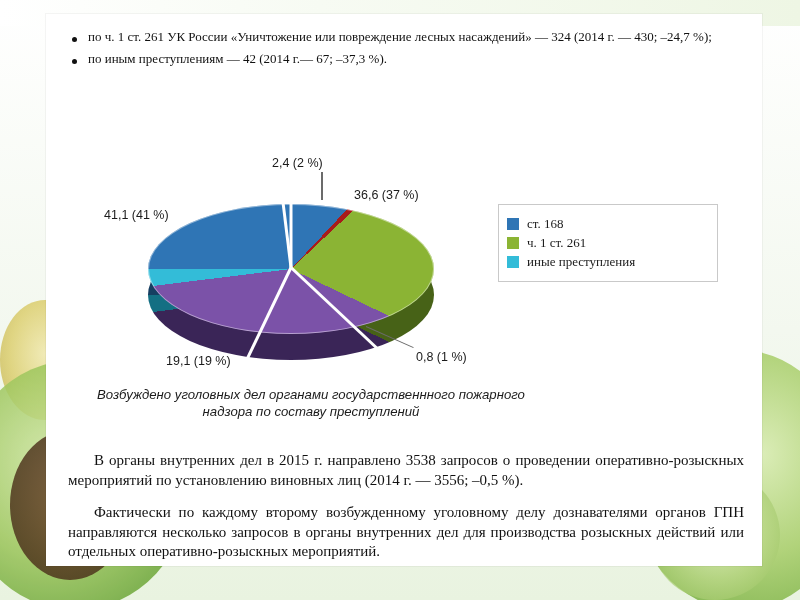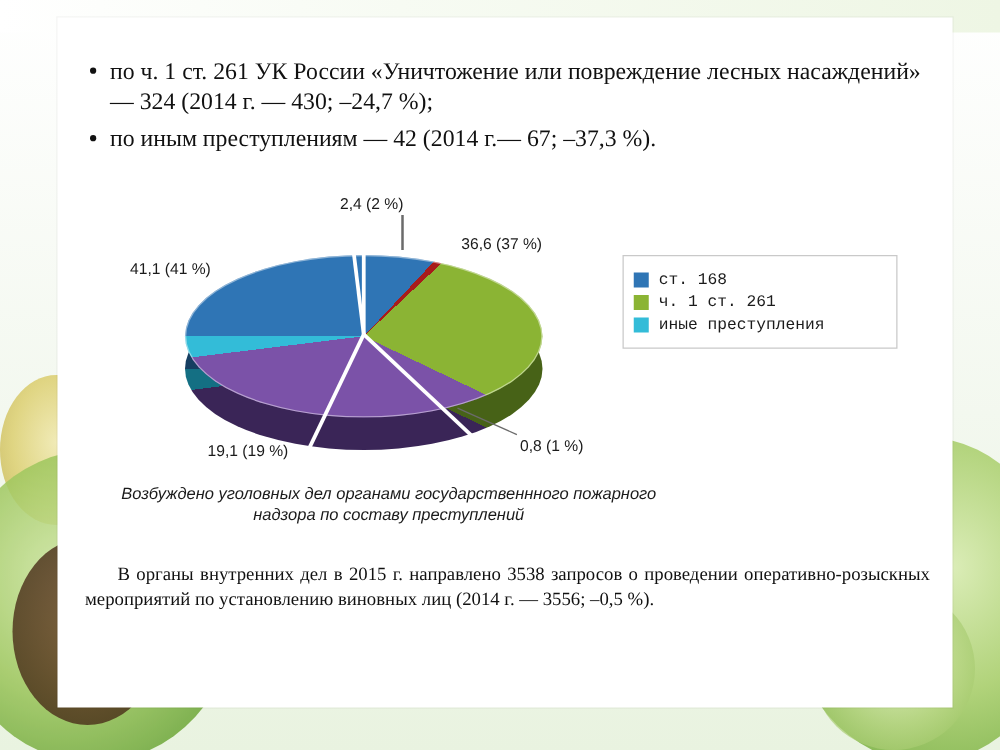--- a/index.html
+++ b/index.html
@@ -64,23 +64,23 @@
     width: 716px;
     height: 552px;
     background: #ffffff;
     box-shadow: 0 0 0 1px rgba(0,0,0,0.04);
   }
 
   
   .bullets {
     position: absolute;
     left: 20px;
-    top: 32px;
+    top: 15px;
     width: 680px;
-    font-size: 19px;
+    font-size: 13px;
     line-height: 1.28;
     color: #111;
   }
   .bullet {
     position: relative;
     padding-left: 22px;
     margin-bottom: 5px;
     text-align: left;
   }
   .bullet::before {
@@ -173,21 +173,21 @@
     top: 58px;
     width: 200px;
     background: #ffffff;
     border: 1px solid #c9c9c9;
     padding: 8px 10px 8px 8px;
   }
   .legend-row {
     display: flex;
     align-items: center;
     margin: 3px 0;
-    font-family: Liberation Mono, monospace;
+    font-family: Liberation Serif, serif;
     font-size: 13px;
     color: #1b1b1b;
   }
   .swatch {
     width: 12px;
     height: 12px;
     margin-right: 8px;
     flex: 0 0 auto;
   }
 
@@ -246,21 +246,21 @@
       <div class="pie-top"></div>
       <div class="wedge-gap gap1"></div>
       <div class="wedge-gap gap2"></div>
       <div class="wedge-gap gap3"></div>
       <div class="wedge-gap gap4"></div>
     </div>
 
     <div class="pie-label" style="left:206px; top:10px;">2,4 (2 %)</div>
     <div class="leader" style="left:255px; top:26px; width:2px; height:28px;"></div>
 
-    <div class="pie-label" style="left:303px; top:42px;text-align:center;">36,6 (37 %)</div>
+    <div class="pie-label" style="left:288px; top:42px;text-align:center;">36,6 (37 %)</div>
 
     <div class="pie-label" style="left:38px; top:62px;">41,1 (41 %)</div>
 
     <div class="pie-label" style="left:100px; top:208px;">19,1 (19 %)</div>
 
     <div class="pie-label" style="left:350px; top:204px;">0,8 (1 %)</div>
     <div class="leader" style="left:300px; top:180px; width:52px; height:1px; transform:rotate(24deg); transform-origin:0 50%;"></div>
 
     <div class="legend">
       <div class="legend-row">
@@ -275,15 +275,16 @@
         <span class="swatch" style="background:#33bcd8"></span>
         <span>иные преступления</span>
       </div>
     </div>
 
     <div class="chart-caption">Возбуждено уголовных дел органами государственнного пожарного надзора по составу преступлений</div>
   </div>
 
   <div class="paragraphs">
     <p>В органы внутренних дел в 2015 г. направлено 3538 запросов о проведении оперативно-розыскных мероприятий по установлению виновных лиц (2014 г. — 3556; –0,5 %).</p>
+    <p>Фактически по каждому второму возбужденному уголовному делу дознавателями органов ГПН направляются несколько запросов в органы внутренних дел для производства розыскных действий или отдельных оперативно-розыскных мероприятий.</p>
   </div>
 
 </div>
 
 </body></html>

